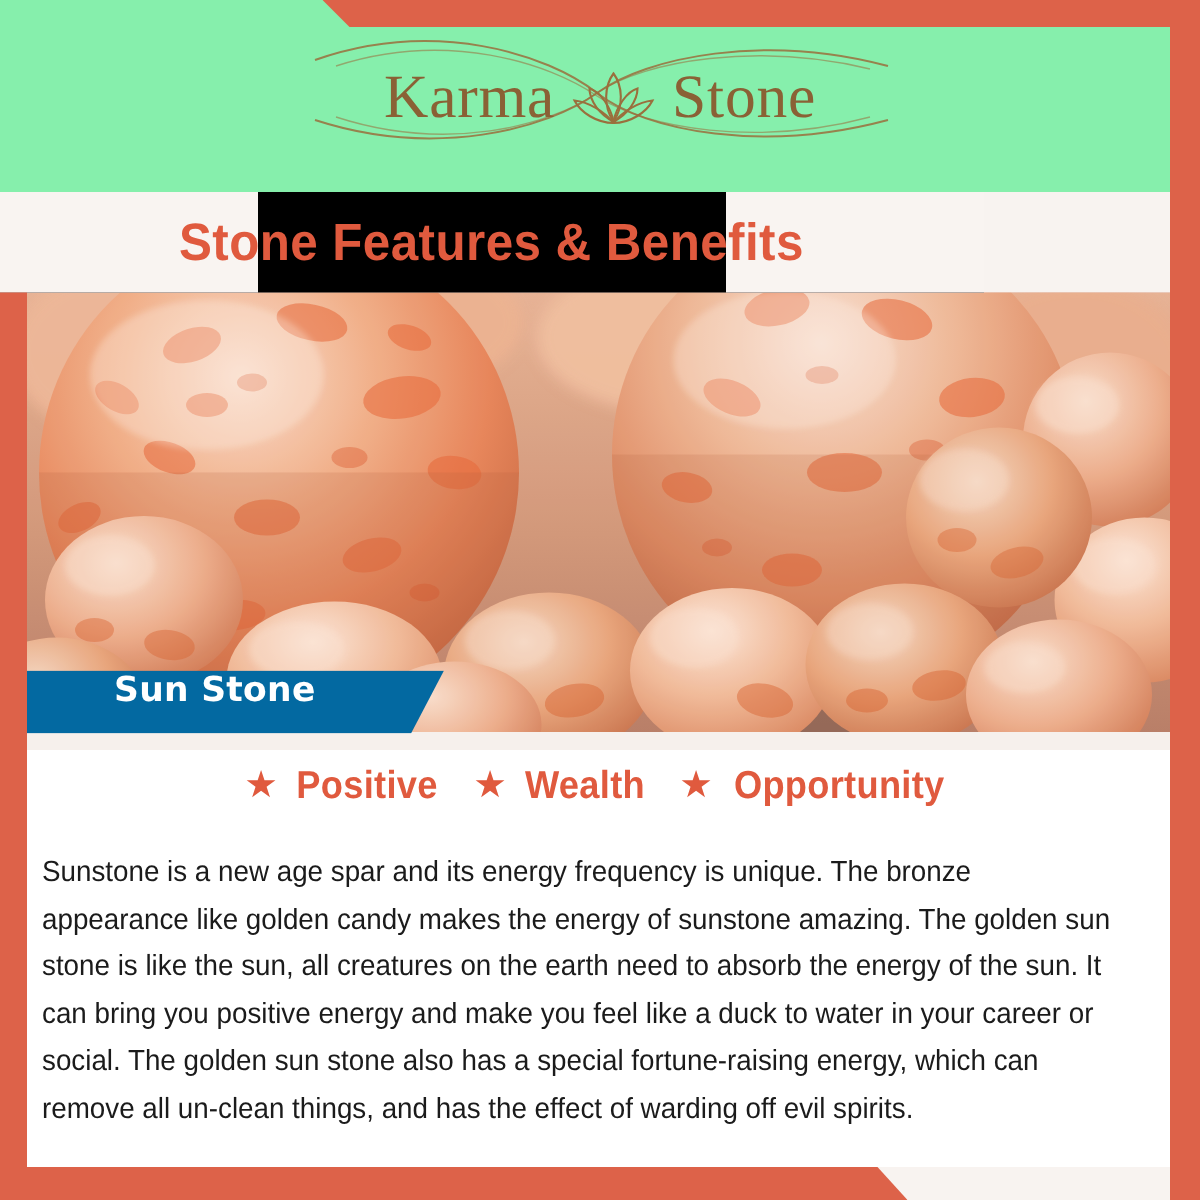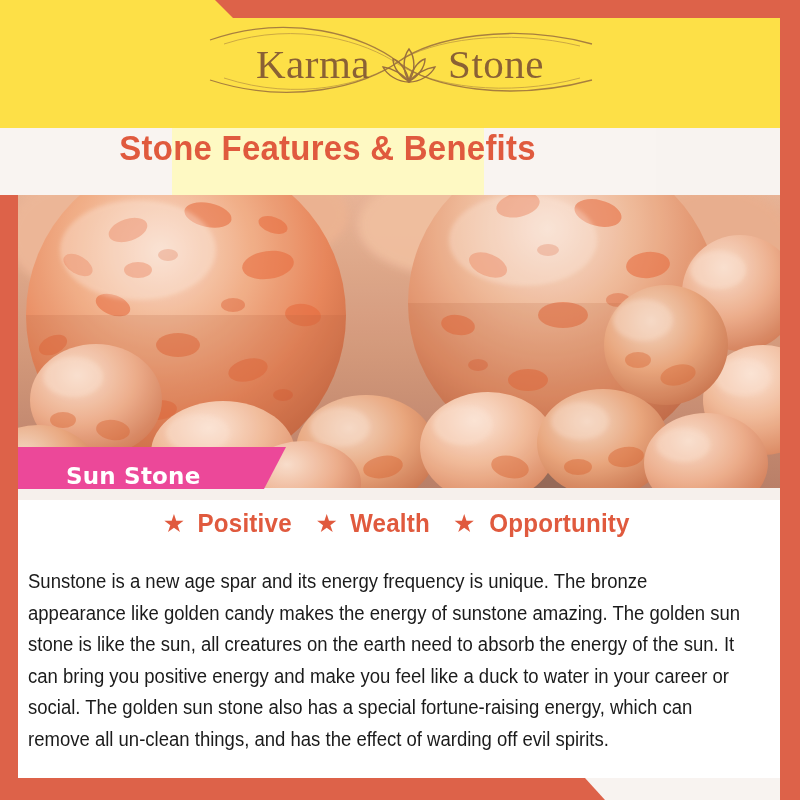--- a/index.html
+++ b/index.html
@@ -36,21 +36,21 @@
   .frame-bottom {
     position:absolute; bottom:0; left:0; width:800px; height:22px;
     background:#DD6249;
     clip-path: polygon(0 0, 585px 0, 605px 22px, 0 22px);
     z-index:6;
   }
 
   
   .header {
     position:absolute; top:0; left:0; width:800px; height:128px;
-    background:#fde047;
+    background:#86efac;
     display:flex; align-items:center; justify-content:center;
     z-index:3;
   }
   .logo-wrap {
     position:relative;
     width:440px; height:92px;
     display:flex; align-items:center; justify-content:center;
   }
   .logo-flourish { position:absolute; top:0; left:0; width:440px; height:92px; }
   .logo-row {
@@ -62,22 +62,22 @@
     font-size:41px;
     color:#8a6135;
     letter-spacing:.5px;
     line-height:1;
   }
   .logo-lotus { width:62px; height:46px; position:relative; z-index:2; }
 
   
   .title-band {
     position:absolute; top:128px; left:0; width:656px; height:67px;
-    background:#fef9c3;
-    display:flex; align-items:flex-start; justify-content:center;
+    background:#000000;
+    display:flex; align-items:center; justify-content:center;
     z-index:3;
   }
   .title-band .shade-l, .title-band .shade-r {
     position:absolute; top:0; height:67px; width:172px;
     background:#F9F4F1;
   }
   .title-band .shade-l { left:0; }
   .title-band .shade-r { right:0; }
   .main-title {
     position:relative; z-index:2;
@@ -94,26 +94,26 @@
     position:absolute; top:195px; left:18px;
     width:762px; height:293px;
     overflow:hidden;
     background:#d9a68c;
     z-index:2;
   }
   .photo svg { display:block; width:762px; height:293px; }
 
   
   .stone-banner {
-    position:absolute; left:8px; top:447px;
+    position:absolute; left:18px; top:447px;
     width:278px; height:42px;
-    background:#ec4899;
+    background:#0369a1;
     clip-path: polygon(0 0, 278px 0, 256px 42px, 0 42px);
     z-index:5;
-    display:flex; align-items:flex-end;
+    display:flex; align-items:flex-start;
   }
   .stone-banner-label {
     margin-left:58px;
     color:#FFFFFF;
     font-family:"DejaVu Sans", sans-serif;
     font-weight:bold;
     font-size:23px;
     letter-spacing:.2px;
   }
 

